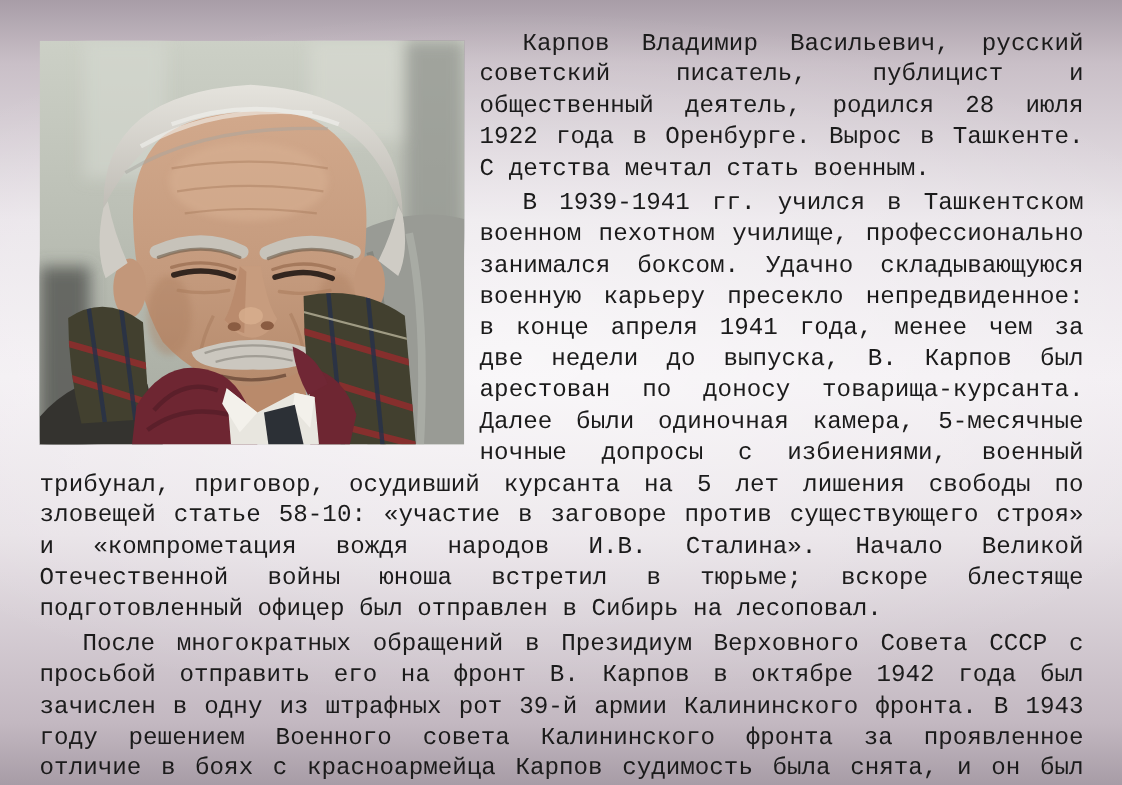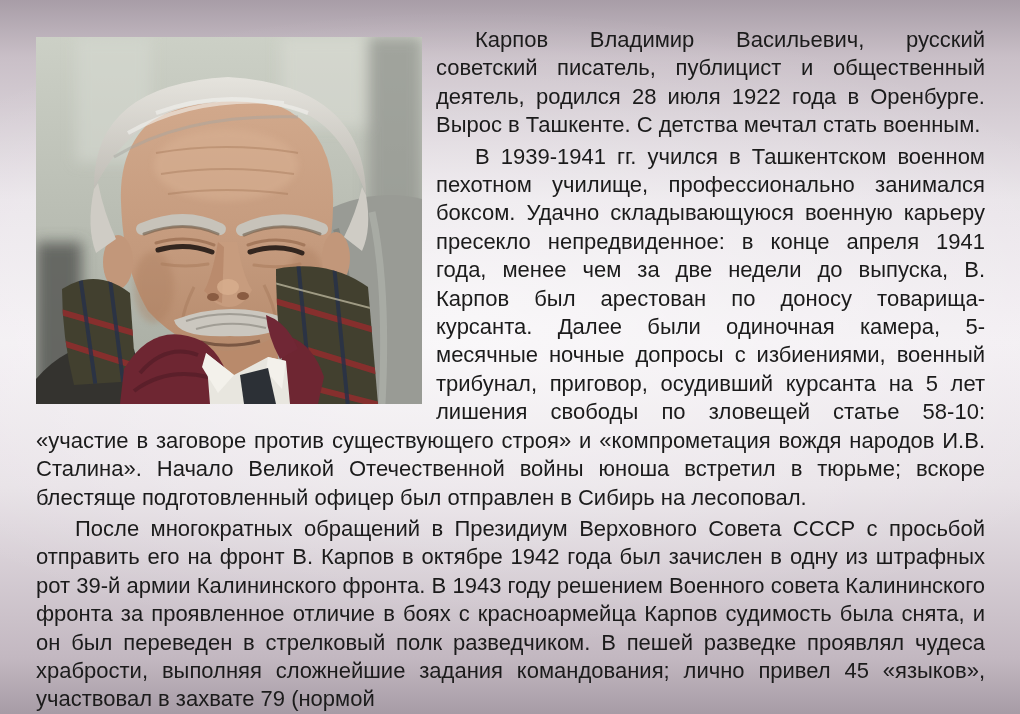--- a/index.html
+++ b/index.html
@@ -3,21 +3,21 @@
 <meta charset="utf-8">
 <style>
   html,body{margin:0;padding:0;}
   .slide{
     position:relative;
     width:1020px;height:714px;
     overflow:hidden;
     background:
       radial-gradient(ellipse 95% 62% at 46% 46%, rgba(255,255,255,.55), rgba(255,255,255,0) 72%),
       linear-gradient(180deg,#a89da7 0%,#c9bfc7 8%,#e9e4e9 28%,#f2eef2 48%,#e7e1e6 68%,#c3b8c1 92%,#a79ca6 100%);
-    font-family:Liberation Sans, sans-serif;
+    font-family:Liberation Mono, monospace;
   }
   .content{
     padding:26px 35px 0 36px;
     font-size:22px;
     line-height:28.4px;
     text-align:justify;
     color:#1b1b1b;
   }
   .content p{margin:0 0 3px 0;text-indent:39px;}
   figure.photo{

